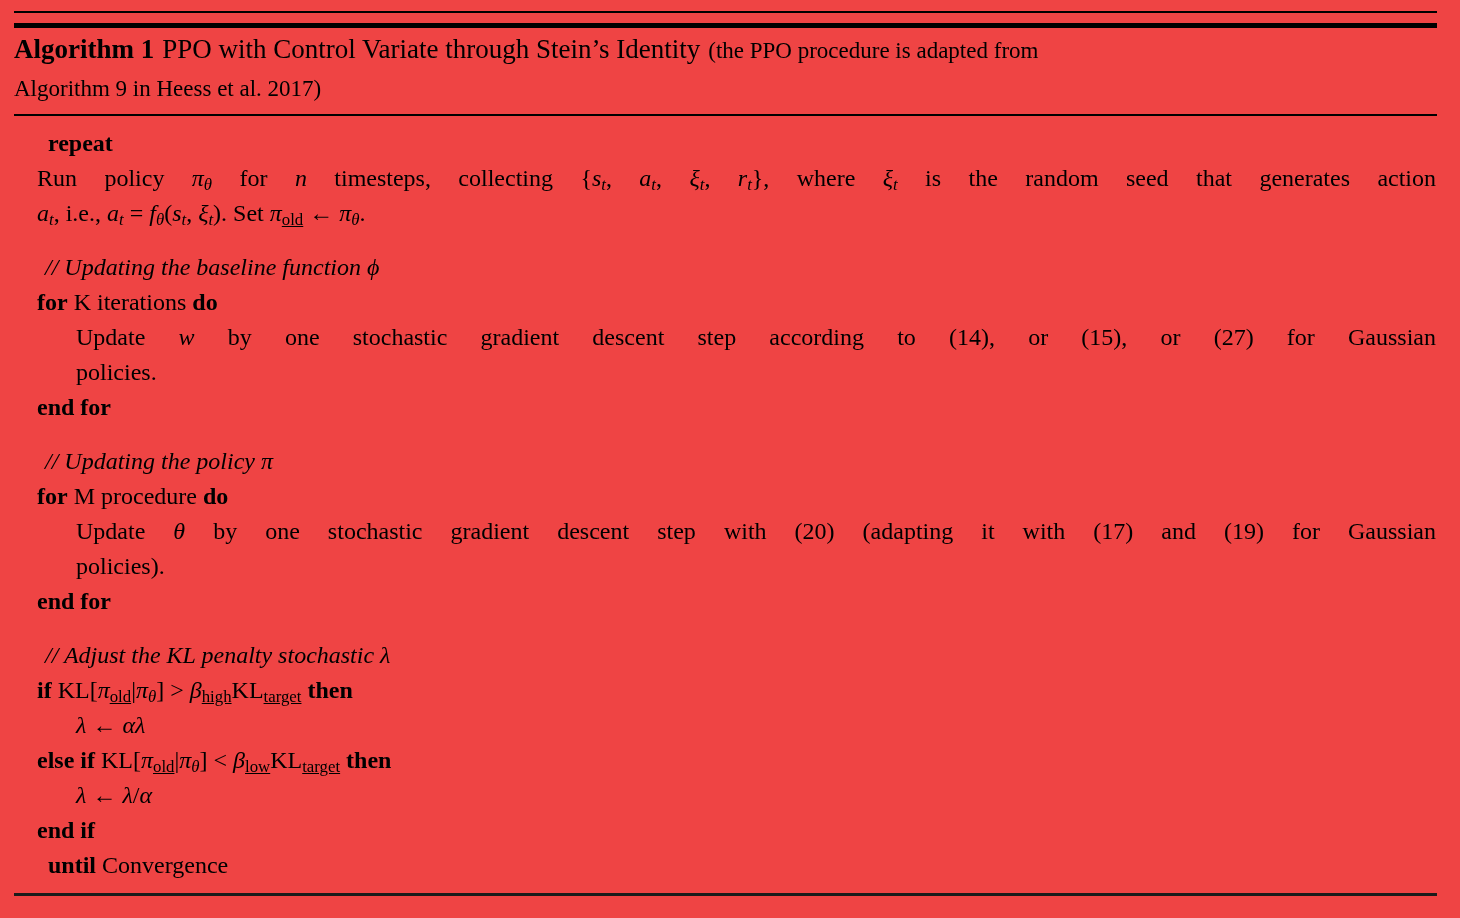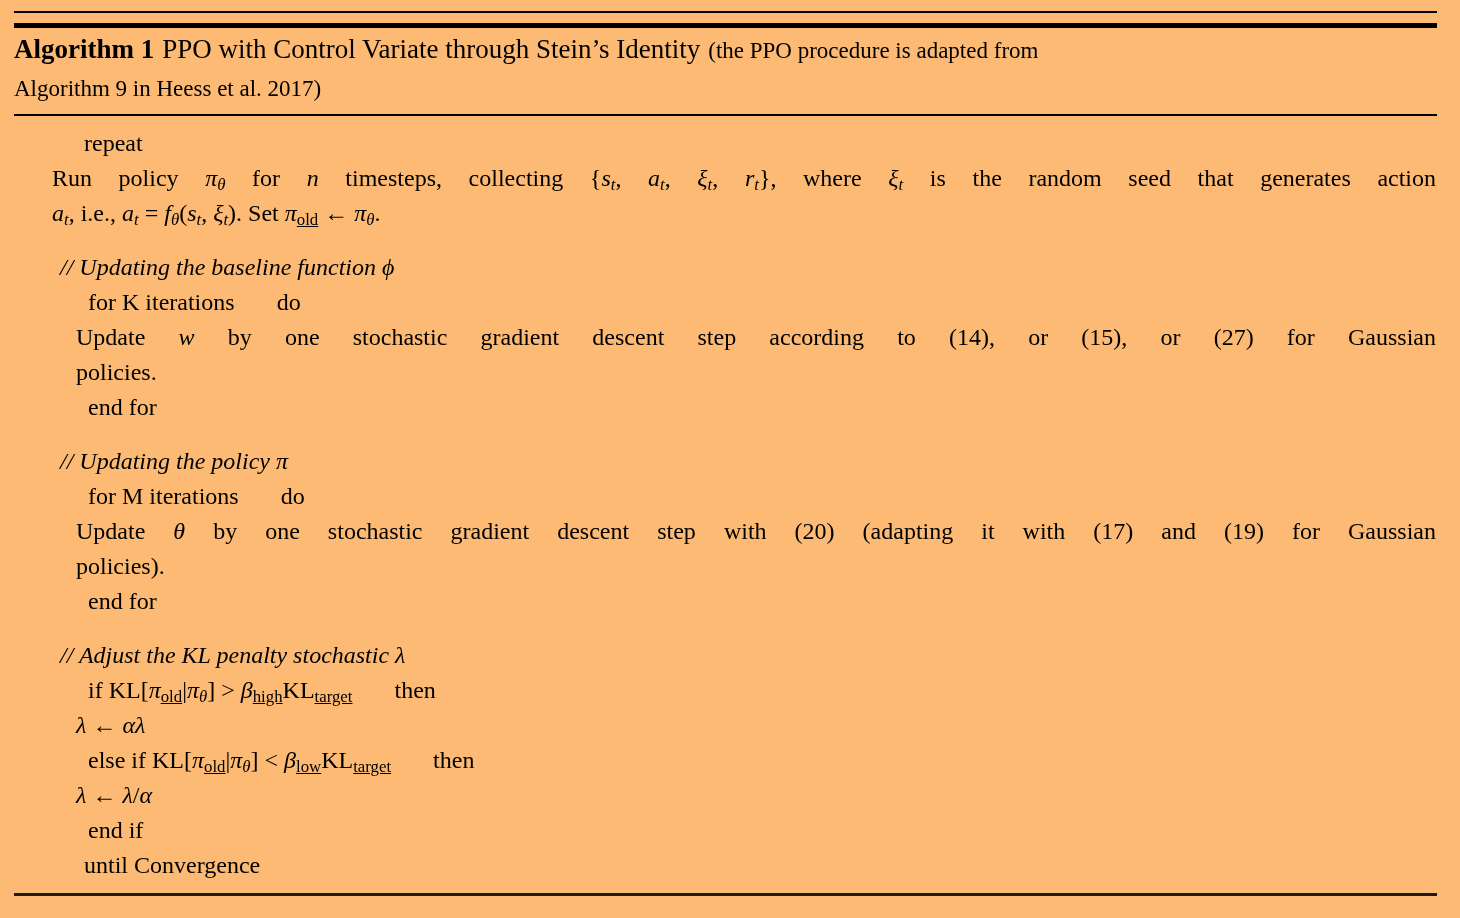--- a/index.html
+++ b/index.html
@@ -4,21 +4,21 @@
 <style>
   * { margin: 0; padding: 0; box-sizing: border-box; }
   html, body { background: #ffffff; }
   body {
     width: 1460px; height: 918px;
     font-family: "Liberation Serif", "DejaVu Serif", serif;
     color: #000000;
     position: relative;
     overflow: hidden;
   }
-  .page { position: absolute; inset: 0; background: #fdba74; }
+  .page { position: absolute; inset: 0; background: #ef4444; }
 
   .rule { position: absolute; left: 14px; right: 23px; background: #000000; }
   .rule-top-thin    { top: 11px;  height: 2px; }
   .rule-top-thick   { top: 23px;  height: 5px; }
   .rule-caption     { top: 114px; height: 2px; }
   .rule-bottom      { top: 893px; height: 3px; background: #1b1b1b; }
 
   .caption {
     position: absolute; left: 14px; right: 23px; top: 31px;
     font-size: 27px; line-height: 37px; color: #000;
@@ -30,24 +30,24 @@
   .algo-body { position: absolute; left: 0; right: 0; top: 126px; }
 
   .line {
     font-size: 24px; line-height: 35px; height: 35px;
     overflow: hidden; padding-right: 24px; white-space: pre-wrap;
   }
   .line.gap { margin-top: 19px; }
   .line.justify { text-align: justify; }
   .line.justify::after { content: ""; display: inline-block; width: 100%; height: 0; }
   .ind0 { padding-left: 48px; }
-  .ind1 { padding-left: 52px; }
+  .ind1 { padding-left: 37px; }
   .ind2 { padding-left: 76px; }
 
-  .b { font-weight: normal; margin-left: 36px; }
+  .b { font-weight: bold; }
   .i { font-style: italic; margin-left: 8px; }
   .m { font-style: italic; }
   .r { font-style: normal; text-align: right; }
   .sub  { font-size: 70%; position: relative; top: 0.22em; line-height: 0; font-style: normal; text-decoration: underline; }
   .msub { font-size: 70%; position: relative; top: 0.22em; line-height: 0; font-style: italic; }
 </style>
 </head>
 <body>
 
 <div class="page">
@@ -64,21 +64,21 @@
   <div class="algo-body" id="algorithm-body">
       <div class="line ind0"><span class="b">repeat</span></div>
       <div class="line ind1 justify"><span class="r">Run policy </span><span class="m">π</span><span class="msub">θ</span><span class="r"> for </span><span class="m">n</span><span class="r"> timesteps, collecting </span><span class="r">{</span><span class="m">s</span><span class="msub">t</span><span class="r">, </span><span class="m">a</span><span class="msub">t</span><span class="r">, </span><span class="m">ξ</span><span class="msub">t</span><span class="r">, </span><span class="m">r</span><span class="msub">t</span><span class="r">}, where </span><span class="m">ξ</span><span class="msub">t</span><span class="r"> is the random seed that generates action</span></div>
       <div class="line ind1"><span class="m">a</span><span class="msub">t</span><span class="r">, i.e., </span><span class="m">a</span><span class="msub">t</span><span class="r"> = </span><span class="m">f</span><span class="msub">θ</span><span class="r">(</span><span class="m">s</span><span class="msub">t</span><span class="r">, </span><span class="m">ξ</span><span class="msub">t</span><span class="r">). Set </span><span class="m">π</span><span class="sub">old</span><span class="r"> ← </span><span class="m">π</span><span class="msub">θ</span><span class="r">.</span></div>
       <div class="line ind1 gap"><span class="i">// Updating the baseline function </span><span class="m">ϕ</span></div>
       <div class="line ind1"><span class="b">for</span><span class="r"> K iterations </span><span class="b">do</span></div>
       <div class="line ind2 justify"><span class="r">Update </span><span class="m">w</span><span class="r"> by one stochastic gradient descent step according to (14), or (15), or (27) for Gaussian</span></div>
       <div class="line ind2"><span class="r">policies.</span></div>
       <div class="line ind1"><span class="b">end for</span></div>
       <div class="line ind1 gap"><span class="i">// Updating the policy </span><span class="m">π</span></div>
-      <div class="line ind1"><span class="b">for</span><span class="r"> M iterations </span><span class="b">do</span></div>
+      <div class="line ind1"><span class="b">for</span><span class="r"> M procedure </span><span class="b">do</span></div>
       <div class="line ind2 justify"><span class="r">Update </span><span class="m">θ</span><span class="r"> by one stochastic gradient descent step with (20) (adapting it with (17) and (19) for Gaussian</span></div>
       <div class="line ind2"><span class="r">policies).</span></div>
       <div class="line ind1"><span class="b">end for</span></div>
       <div class="line ind1 gap"><span class="i">// Adjust the KL penalty stochastic </span><span class="m">λ</span></div>
       <div class="line ind1"><span class="b">if</span><span class="r"> KL[</span><span class="m">π</span><span class="sub">old</span><span class="r">|</span><span class="m">π</span><span class="msub">θ</span><span class="r">] &gt; </span><span class="m">β</span><span class="sub">high</span><span class="r">KL</span><span class="sub">target</span><span class="r"> </span><span class="b">then</span></div>
       <div class="line ind2"><span class="m">λ</span><span class="r"> ← </span><span class="m">αλ</span></div>
       <div class="line ind1"><span class="b">else if</span><span class="r"> KL[</span><span class="m">π</span><span class="sub">old</span><span class="r">|</span><span class="m">π</span><span class="msub">θ</span><span class="r">] &lt; </span><span class="m">β</span><span class="sub">low</span><span class="r">KL</span><span class="sub">target</span><span class="r"> </span><span class="b">then</span></div>
       <div class="line ind2"><span class="m">λ</span><span class="r"> ← </span><span class="m">λ</span><span class="r">/</span><span class="m">α</span></div>
       <div class="line ind1"><span class="b">end if</span></div>
       <div class="line ind0"><span class="b">until</span><span class="r"> Convergence</span></div>

